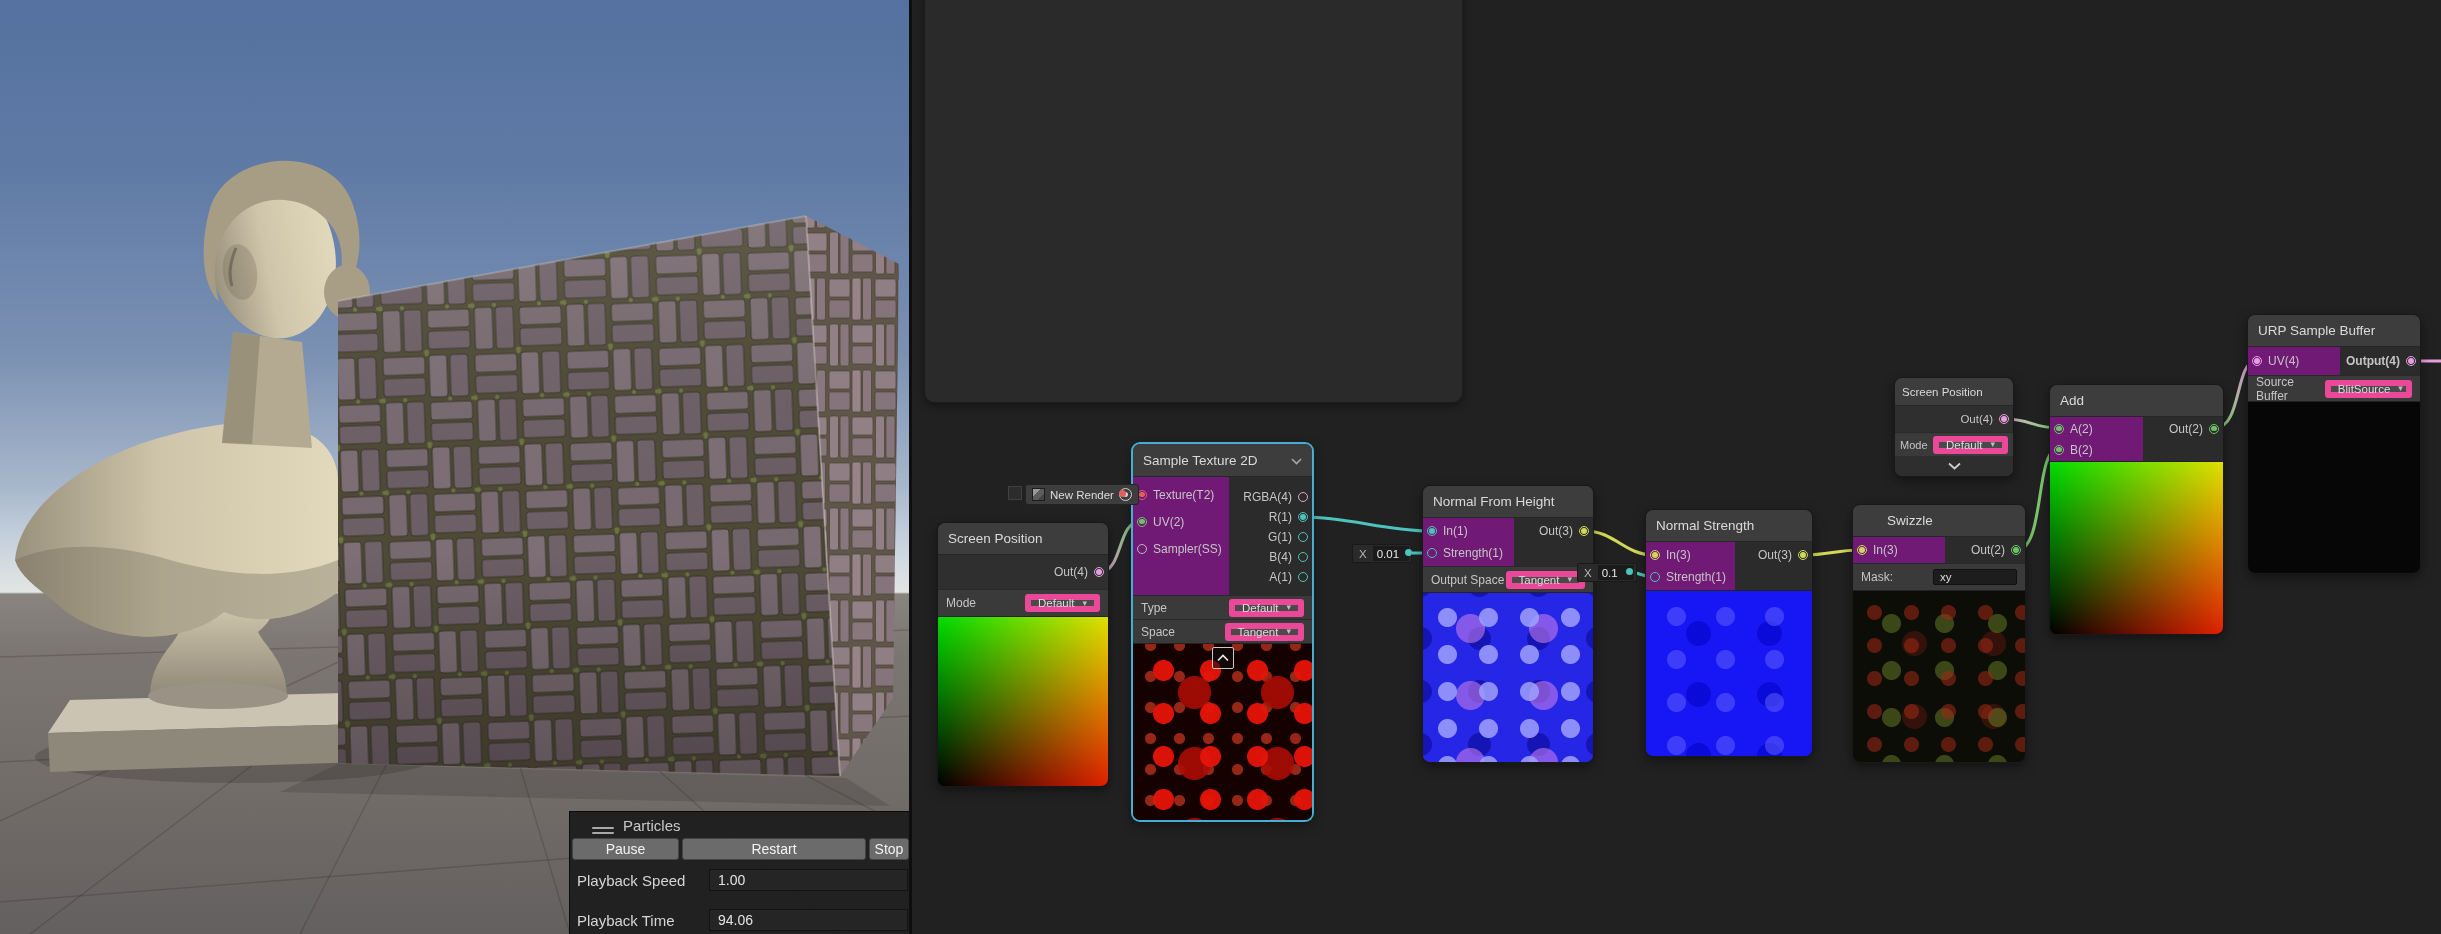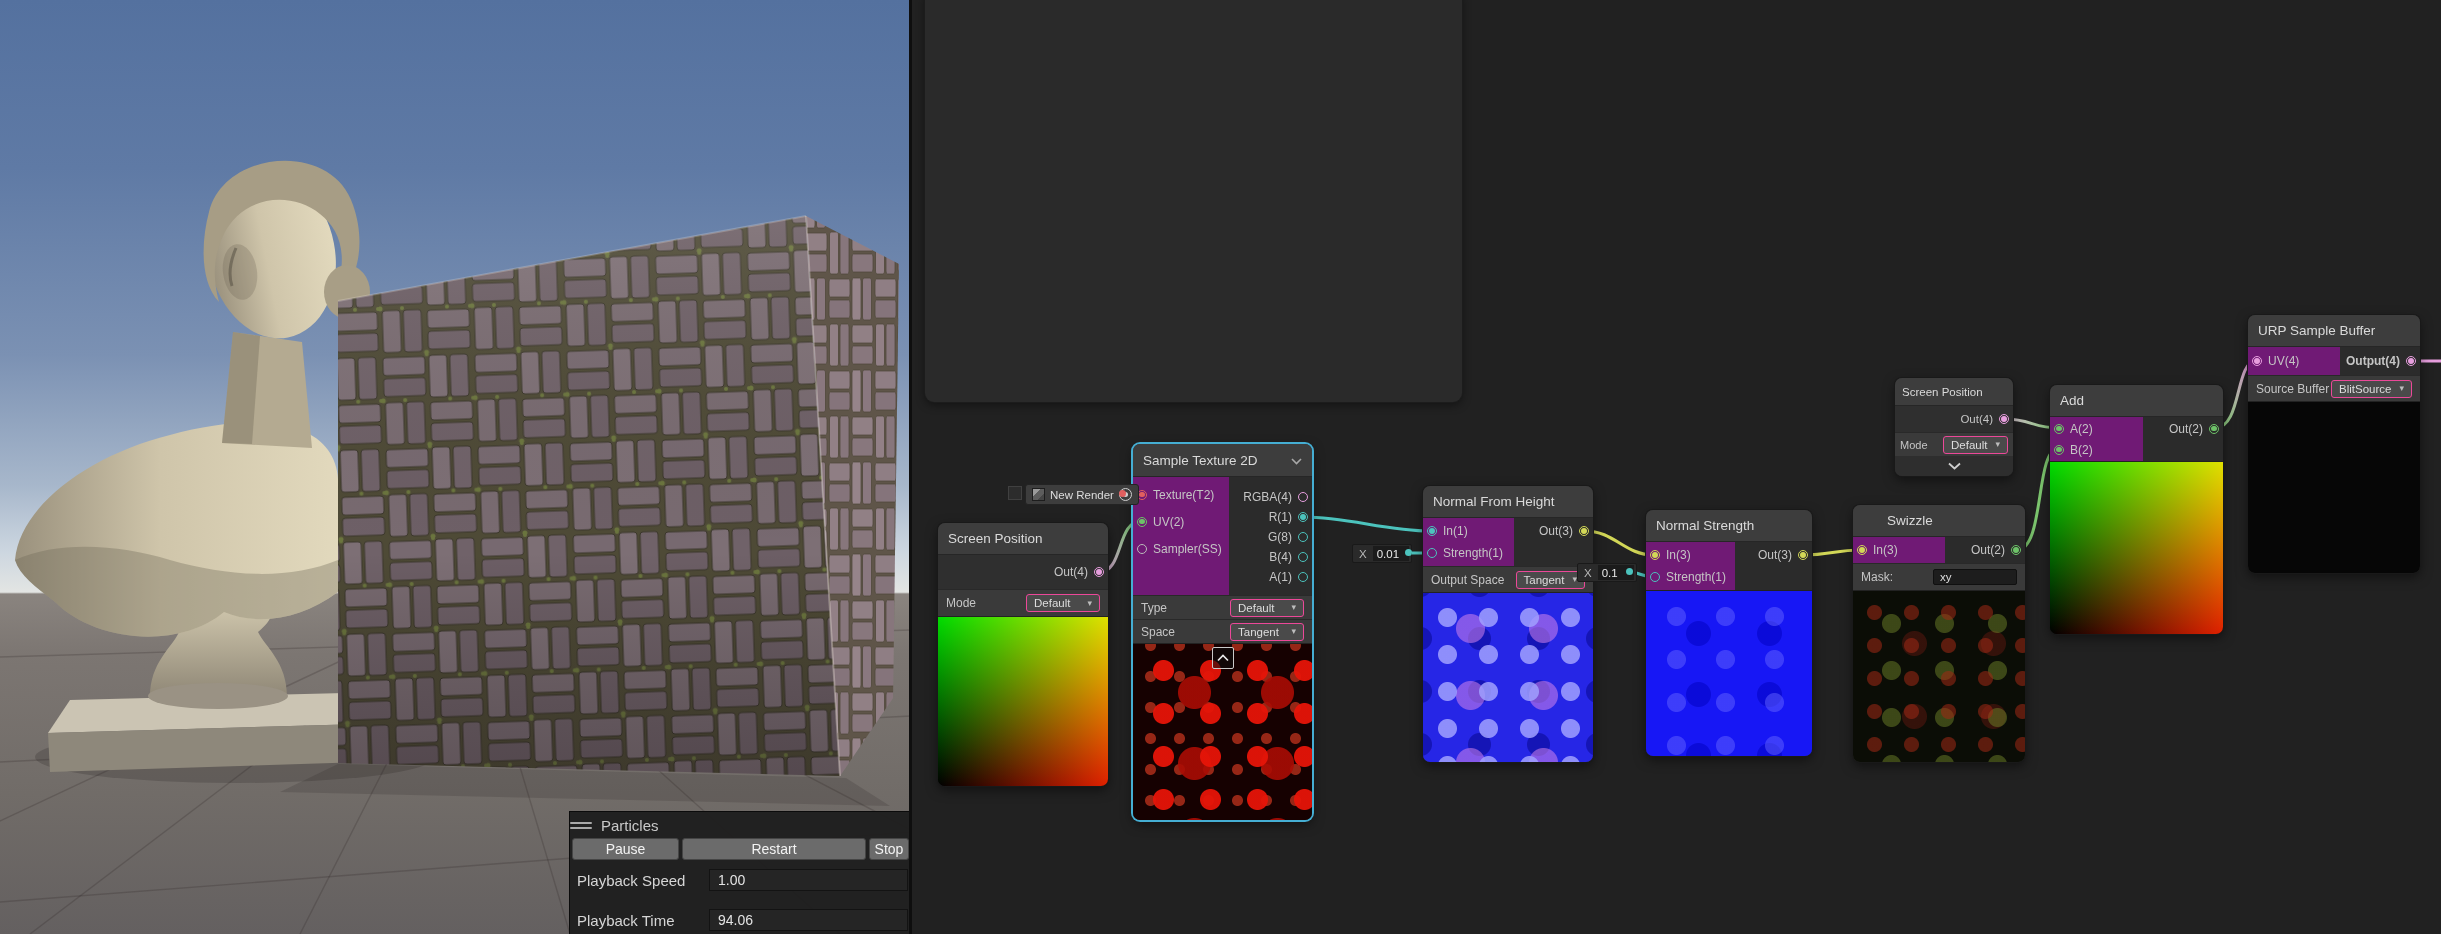--- a/index.html
+++ b/index.html
@@ -7,21 +7,21 @@
   #app{position:relative;width:2441px;height:934px;overflow:hidden;font-family:"Liberation Sans",sans-serif;background:#212121;}
 
   
   .scene{position:absolute;left:0;top:0;width:911px;height:934px;overflow:hidden;
     background:linear-gradient(180deg,#54719f 0%,#5f7aa5 18%,#7b91b3 38%,#a7b7cb 52%,#ccd6e0 59%,#e3e5e3 63.4%,#8a847f 63.6%,#7c7672 70%,#716c68 85%,#646060 100%);}
   .scene svg{position:absolute;left:0;top:0;}
 
   
   .pp{position:absolute;left:570px;top:812px;width:341px;height:122px;background:rgba(30,30,30,0.96);
       outline:1px solid #0b0b0b;color:#d2d2d2;z-index:5;}
-  .pp-head{display:flex;align-items:center;gap:9px;padding:5px 8px 3px 0;}
+  .pp-head{display:flex;align-items:flex-end;gap:9px;padding:5px 8px 3px 22px;}
   .pp-grip{display:flex;flex-direction:column;gap:3px;width:22px;}
   .pp-grip i{height:2px;background:#a9a9a9;border-radius:1px;}
   .pp-title{font-size:15px;color:#c9c9c9;}
   .pp-btns{display:grid;grid-template-columns:107px 184px 1fr;gap:3px;padding:1px 2px;}
   .pp-btn{height:22px;background:#6b6b6b;border:1px solid #454545;border-radius:3px;color:#f2f2f2;
           font-size:14px;display:flex;align-items:center;justify-content:center;}
   .pp-row{display:flex;align-items:center;margin-top:8px;padding:0 3px 0 7px;}
   .pp-label{width:162px;font-size:15px;color:#d6d6d6;white-space:nowrap;}
   .pp-field{flex:1;height:22px;background:#252525;border:1px solid #131313;color:#e3e3e3;
             font-size:14px;padding:0 8px;font-family:"Liberation Sans",sans-serif;}
@@ -44,21 +44,21 @@
   .col.inputs{flex:1.15;background:#701a75;}
   .col.outputs{flex:1;background:#2b2b2b;}
   .io.single{background:#2f2f2f;}
   .port{display:flex;align-items:center;gap:6px;padding:0 4px;font-size:12px;color:#c5c5c5;white-space:nowrap;}
   .port.out{justify-content:flex-end;}
   .pdot{width:10px;height:10px;border:1.6px solid var(--c,#bbb);border-radius:50%;position:relative;flex:none;}
   .port.filled .pdot::after{content:"";position:absolute;inset:1.1px;background:var(--c);border-radius:50%;}
   .ctrl{display:flex;align-items:center;justify-content:space-between;background:#3a3a3a;
         border-top:1px solid #292929;padding:0 8px;font-size:12px;color:#c5c5c5;}
   .dd{display:flex;align-items:center;justify-content:space-between;gap:8px;background:#4a4a4a;
-      border:1px solid #ec4899;border-radius:3px;padding:1px 7px;font-size:11.5px;color:#dddddd;min-width:74px;height:18px;}
+      border:6px solid #ec4899;border-radius:3px;padding:1px 7px;font-size:11.5px;color:#dddddd;min-width:74px;height:18px;}
   .dd.small{min-width:64px;}
   .dd .arr{font-size:9px;color:#bdbdbd;line-height:1;}
   .preview{position:relative;border-radius:0 0 7px 7px;border-top:1px solid #222;overflow:hidden;}
   .collapse-row{display:flex;align-items:center;justify-content:center;height:20px;background:#2e2e2e;border-radius:0 0 7px 7px;}
 
   .pv-uv{background:linear-gradient(to top,#000 0%,#00dc00 100%),linear-gradient(to right,#000 0%,#e02000 100%);background-blend-mode:screen;}
   .pv-red{background-color:#160101;background-image:
     radial-gradient(circle,rgba(230,20,8,.95) 0 10px,transparent 11px),
     radial-gradient(circle,rgba(170,12,4,.9) 0 16px,transparent 17px),
     radial-gradient(circle,rgba(255,70,40,.55) 0 5px,transparent 6px);
@@ -328,21 +328,21 @@
         <div class="col outputs" style="padding:10px 0 8px 0;">
           <div class="port out" style="--c:#e79ede;height:20px;">
             <span>RGBA(4)</span>
             <span class="pdot"></span>
           </div>
           <div class="port out filled" style="--c:#4cc3bd;height:20px;">
             <span>R(1)</span>
             <span class="pdot"></span>
           </div>
           <div class="port out" style="--c:#4cc3bd;height:20px;">
-            <span>G(8)</span>
+            <span>G(1)</span>
             <span class="pdot"></span>
           </div>
           <div class="port out" style="--c:#4cc3bd;height:20px;">
             <span>B(4)</span>
             <span class="pdot"></span>
           </div>
           <div class="port out" style="--c:#4cc3bd;height:20px;">
             <span>A(1)</span>
             <span class="pdot"></span>
           </div>

